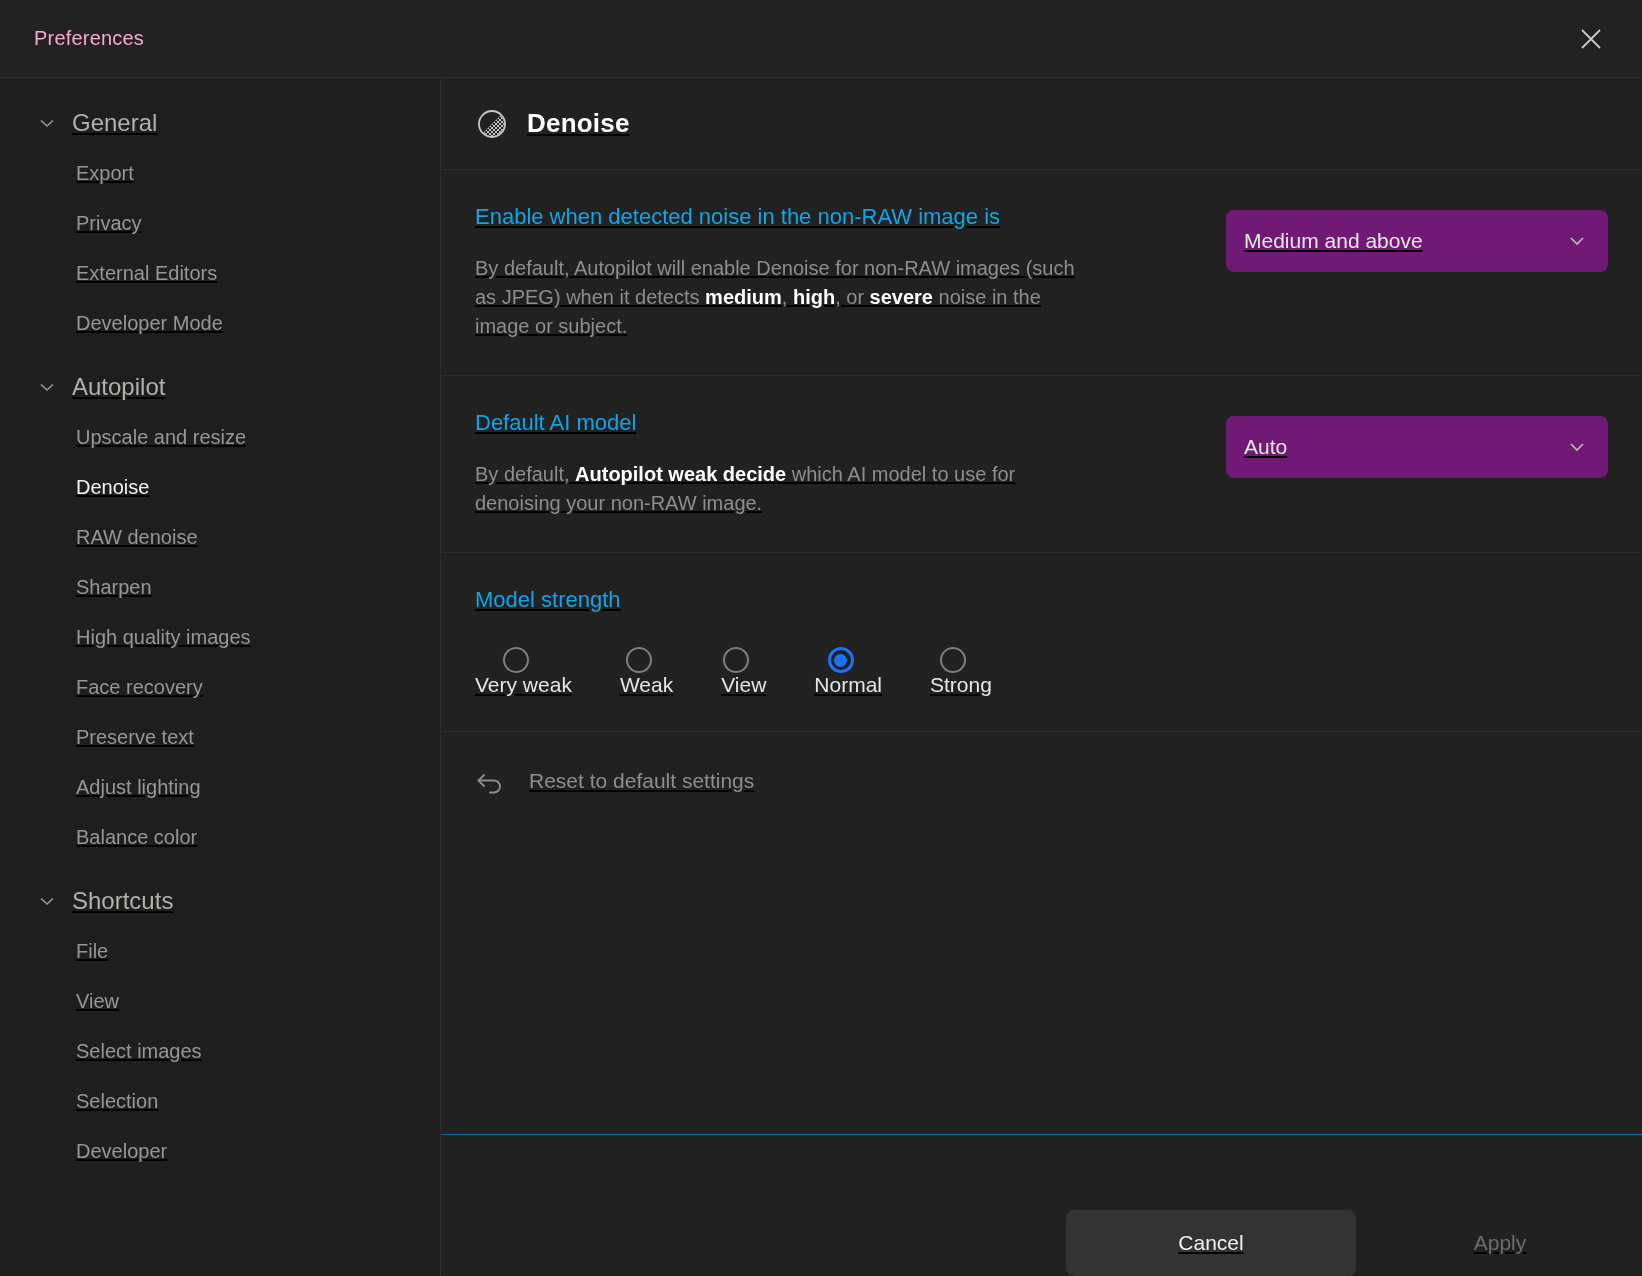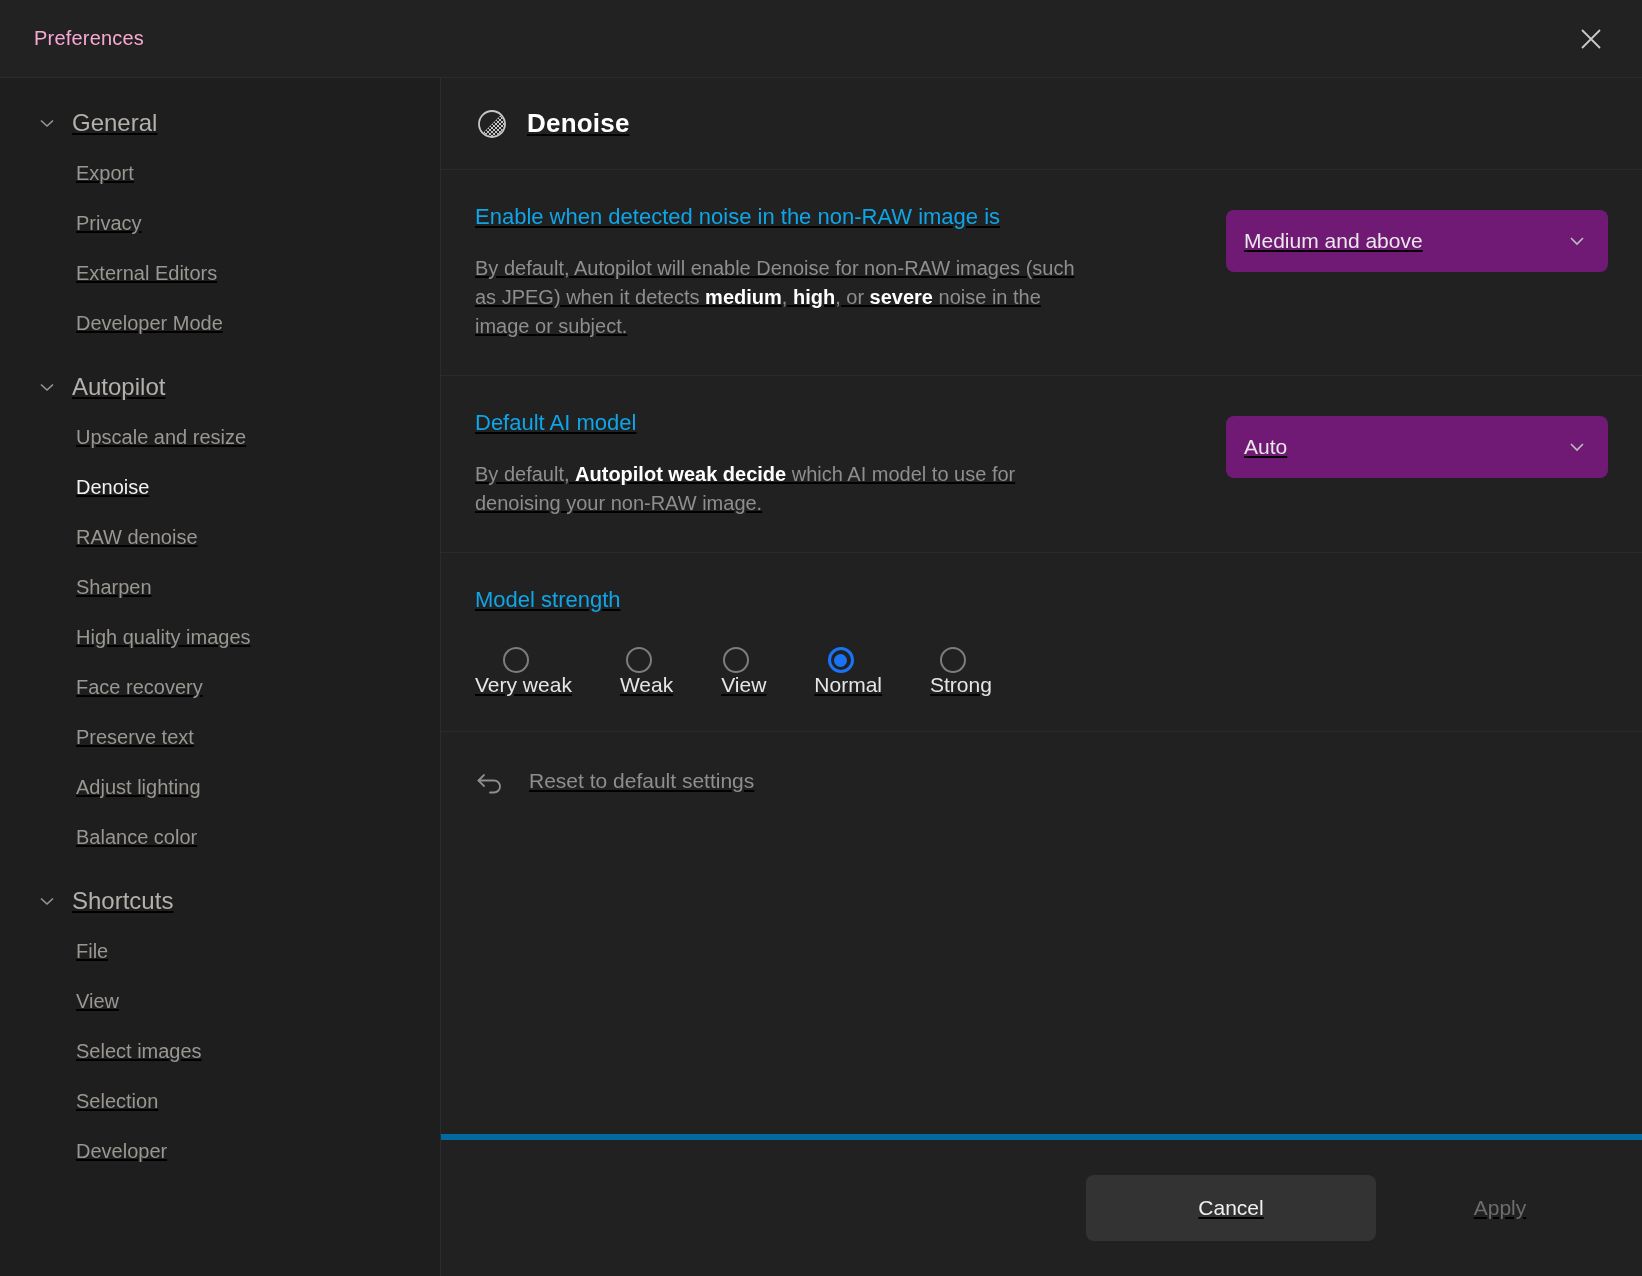--- a/index.html
+++ b/index.html
@@ -245,26 +245,26 @@
   }
   .reset-label {
     font-size: 21px;
     color: #8e8e8e;
   }
 
   
   .footer {
     flex: 0 0 142px;
     height: 142px;
-    border-top: 6px solid #0369a1;
-    display: flex;
-    align-items: center;
+    border-top: 1px solid #0369a1;
+    display: flex;
+    align-items: flex-end;
     justify-content: flex-end;
     padding-right: 52px;
-    gap: 34px;
+    gap: 54px;
   }
   .btn {
     height: 66px;
     border-radius: 8px;
     display: flex;
     align-items: center;
     justify-content: center;
     font-size: 21px;
     cursor: pointer;
     border: none;

